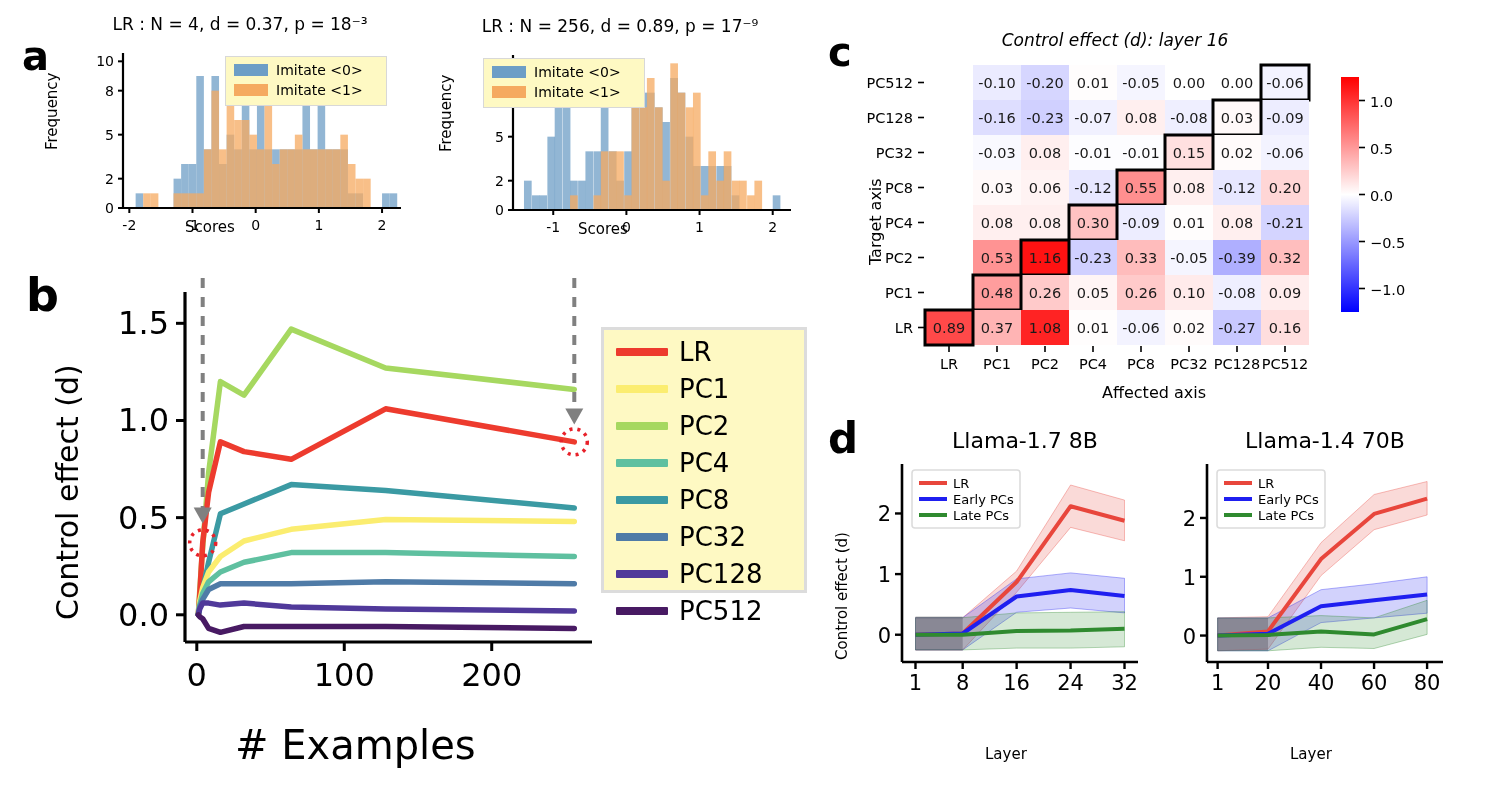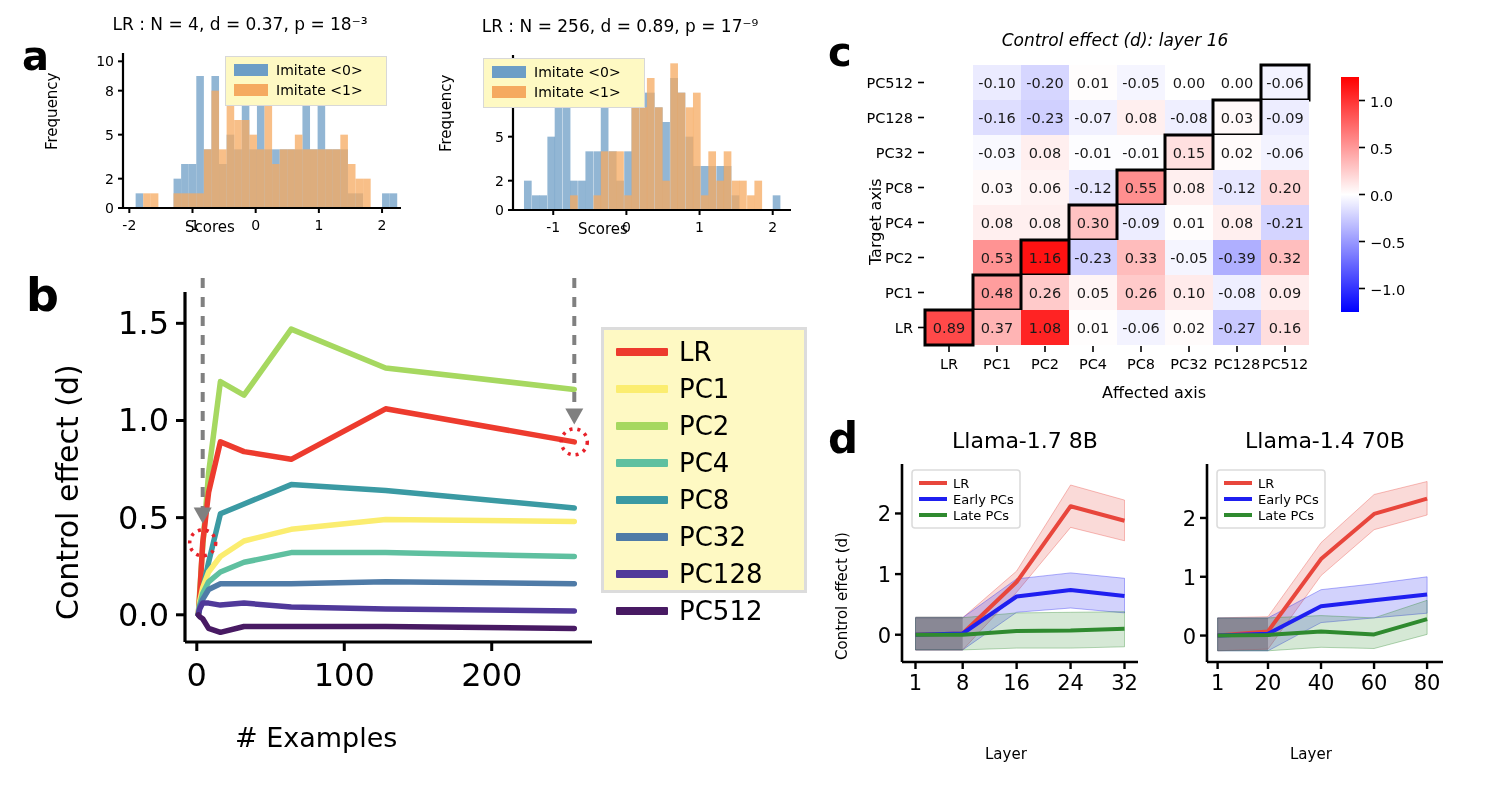--- a/index.html
+++ b/index.html
@@ -241,21 +241,21 @@
       <path d="M158.3 334.8 L159.7 327.0 L162.7 319.3 L168.6 309.5 L180.4 303.7 L204.0 303.7 L251.2 303.7 L345.6 301.8 L534.3 303.7" fill="none" stroke="#4f7ba7" stroke-width="5.5" stroke-linejoin="round" stroke-linecap="round"></path>
       <path d="M158.3 334.8 L159.7 329.0 L162.7 323.1 L168.6 323.1 L180.4 325.1 L204.0 323.1 L251.2 327.0 L345.6 329.0 L534.3 330.9" fill="none" stroke="#50399a" stroke-width="5.5" stroke-linejoin="round" stroke-linecap="round"></path>
       <path d="M158.3 334.8 L159.7 336.7 L162.7 338.7 L168.6 348.4 L180.4 352.3 L204.0 346.5 L251.2 346.5 L345.6 346.5 L534.3 348.4" fill="none" stroke="#481a63" stroke-width="5.5" stroke-linejoin="round" stroke-linecap="round"></path>
       <line x1="162.69565217391303" y1="-2" x2="162.69565217391303" y2="229.57954545454547" stroke="#808080" stroke-width="4" stroke-dasharray="10 9"></line>
       <polygon points="153.69565217391303,227.57954545454547 171.69565217391303,227.57954545454547 162.69565217391303,243.57954545454547" fill="#808080"></polygon>
       <circle cx="162.69565217391303" cy="262.89772727272725" r="13" fill="none" stroke="#e8212a" stroke-width="3.5" stroke-dasharray="3 5"></circle>
       <line x1="534.304347826087" y1="-2" x2="534.304347826087" y2="130.47727272727275" stroke="#808080" stroke-width="4" stroke-dasharray="10 9"></line>
       <polygon points="525.304347826087,128.47727272727275 543.304347826087,128.47727272727275 534.304347826087,144.47727272727275" fill="#808080"></polygon>
       <circle cx="534.304347826087" cy="161.85227272727275" r="13" fill="none" stroke="#e8212a" stroke-width="3.5" stroke-dasharray="3 5"></circle>
     </svg>
-  <div style="position:absolute;left:235px;top:722px;font-size:27px;"># Examples</div>
+  <div style="position:absolute;left:235px;top:722px;font-size:40px;"># Examples</div>
   <div style="position:absolute;left:50px;top:620px;font-size:30px;transform:rotate(-90deg);transform-origin:0 0;white-space:nowrap;">Control effect (d)</div>
   <div class="legbox" id="panelb-legend" style="left:601px;top:327px;width:200px;height:260px;border-width:3px;border-color:#dcdcdc;">
       <div class="legrow" style="margin: 7px 0px 0px 12px;">
         <span class="legswatch" style="width: 52px; height: 8px; background: rgb(237, 59, 46); margin-right: 11px; border-radius: 1px;"></span>
         <span class="leglabel" style="font-size: 26px;">LR</span>
       </div>
       <div class="legrow" style="margin: 7px 0px 0px 12px;">
         <span class="legswatch" style="width: 52px; height: 8px; background: rgb(251, 237, 112); margin-right: 11px; border-radius: 1px;"></span>
         <span class="leglabel" style="font-size: 26px;">PC1</span>
       </div>

